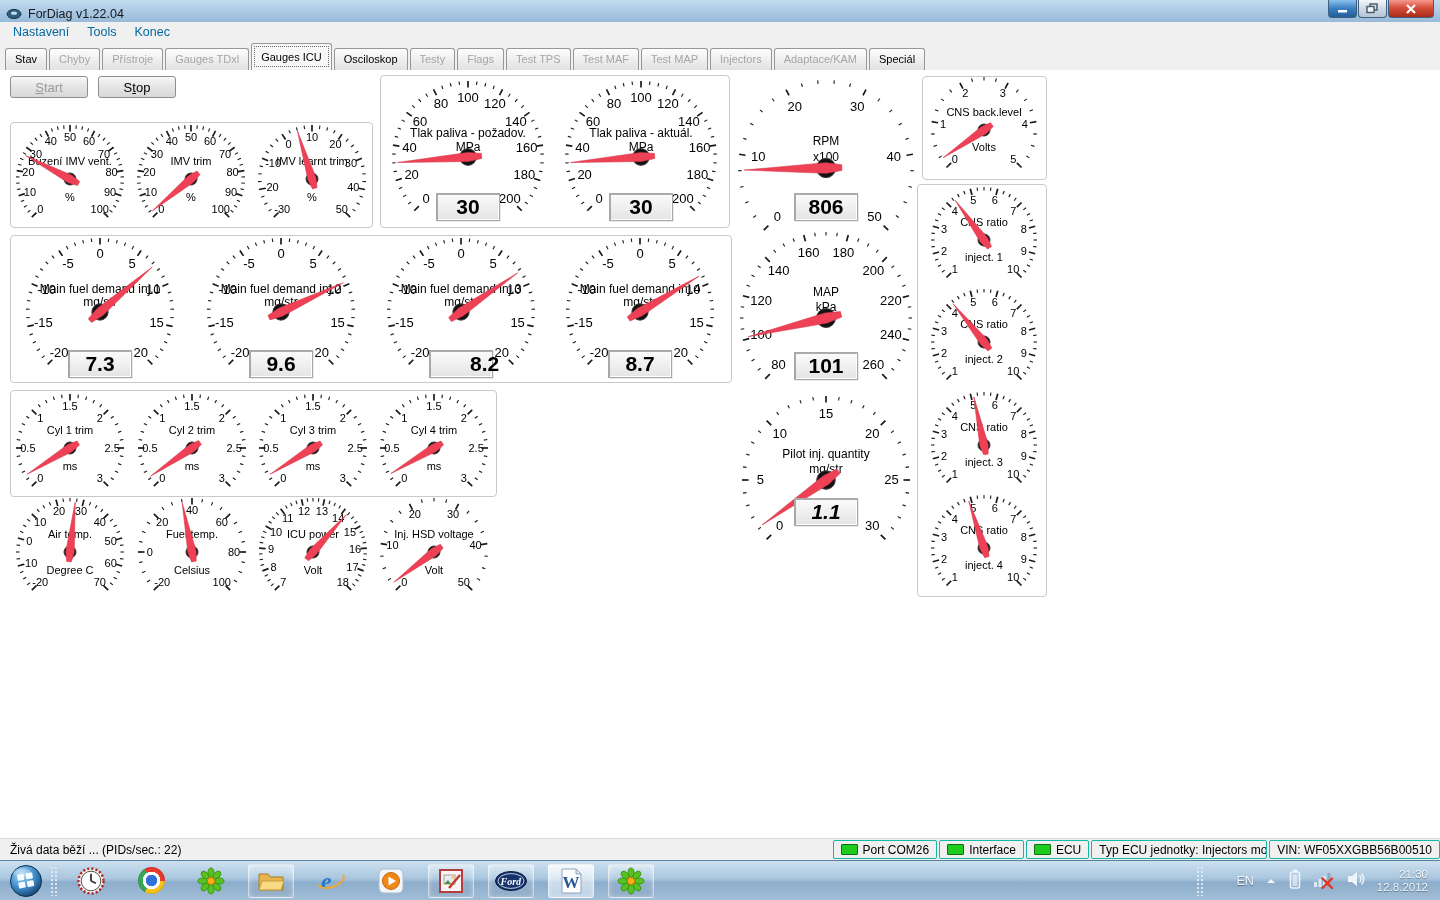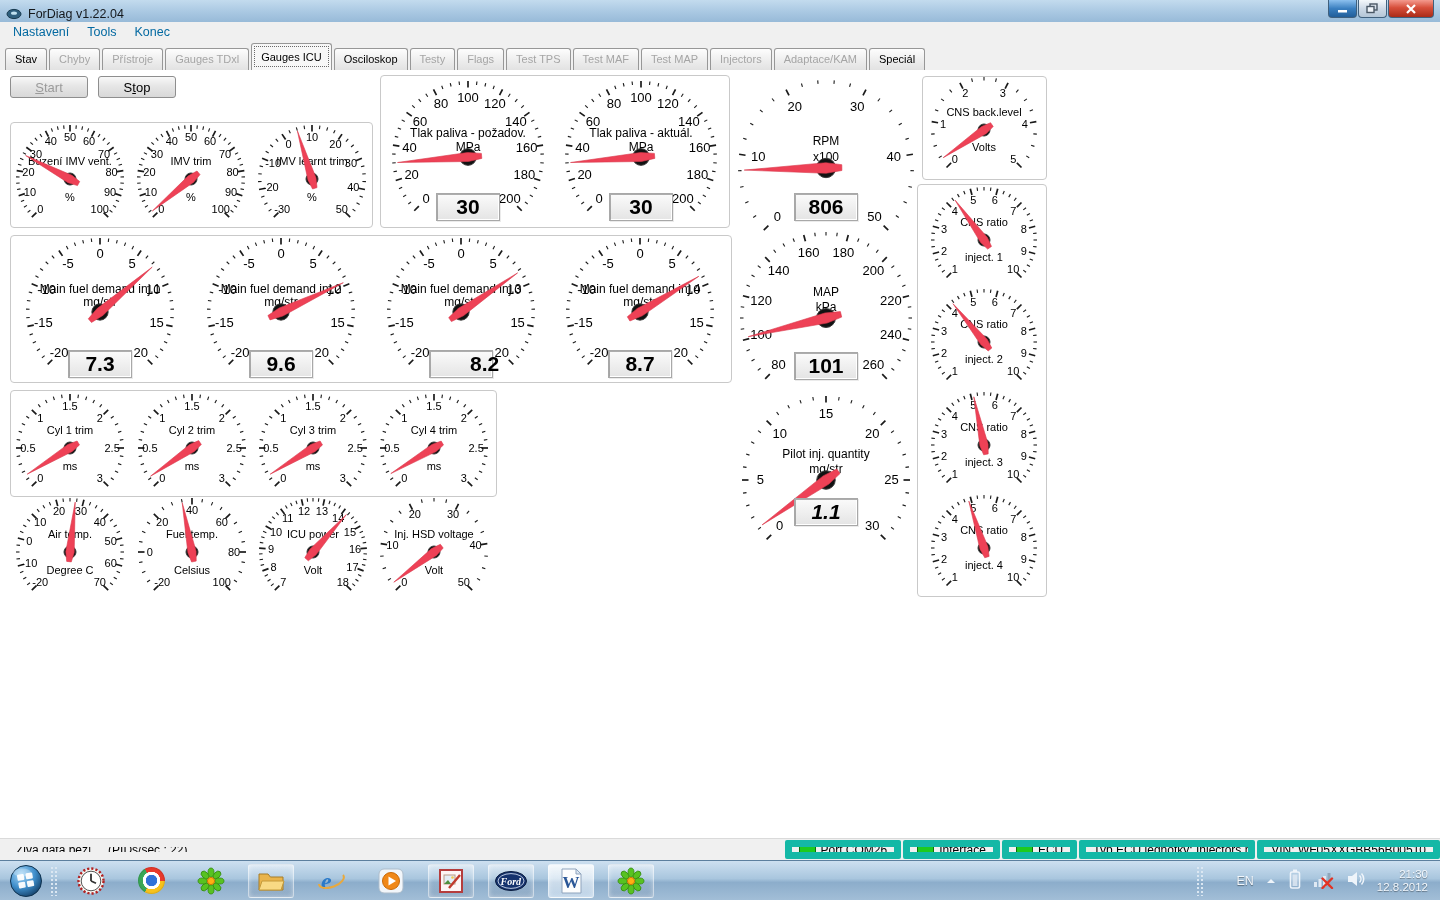--- a/index.html
+++ b/index.html
@@ -45,21 +45,21 @@
   .btn.stop{left:98px;color:#000;}
   .digital{position:absolute;width:64px;height:28px;box-sizing:border-box;
     background:linear-gradient(#fbfbfb,#e4e4e4);border:1px solid #a8a8a8;
     box-shadow:inset 1px 1px 0 rgba(110,110,110,.55), inset -1px -1px 0 #fff, 1px 1px 0 rgba(0,0,0,.08);
     font-weight:bold;font-size:21px;line-height:26px;text-align:center;color:#000;}
 
   
   .statusbar{position:absolute;left:0;top:838px;width:100%;height:22px;background:#f0f0f0;
     border-top:1px solid #dadada;display:flex;align-items:stretch;font-size:12px;box-sizing:border-box;}
   .seg{display:flex;align-items:center;gap:5px;padding:0 7px;white-space:nowrap;
-    border:7px solid #14b8a6;border-radius:2px;margin:1px 0 1px 2px;box-sizing:border-box;overflow:hidden;}
+    border:1px solid #14b8a6;border-radius:2px;margin:1px 0 1px 2px;box-sizing:border-box;overflow:hidden;}
   .seg.msg{flex:1 1 auto;border-color:transparent;}
   .seg.typ{width:176px;flex:0 0 auto;}
   .seg.vin{flex:0 0 auto;}
   .led{width:15px;height:9px;background:#1ecb1e;border:1px solid #0c6d0c;border-radius:1px;flex:0 0 auto;}
 
   
   .taskbar{position:absolute;left:0;top:860px;width:100%;height:40px;box-sizing:border-box;
     background:linear-gradient(#cde0f0,#a9c6de 45%,#8cadcb 55%,#a2bed7);
     border-top:1px solid #5c7f9e;display:flex;align-items:center;padding:0 4px;}
   .tb-item{width:46px;height:34px;display:flex;align-items:center;justify-content:center;

